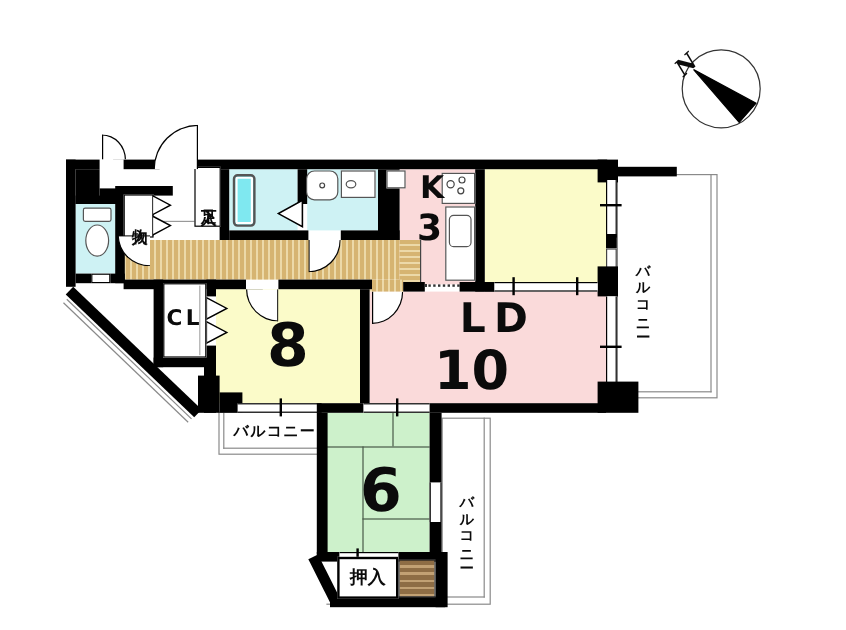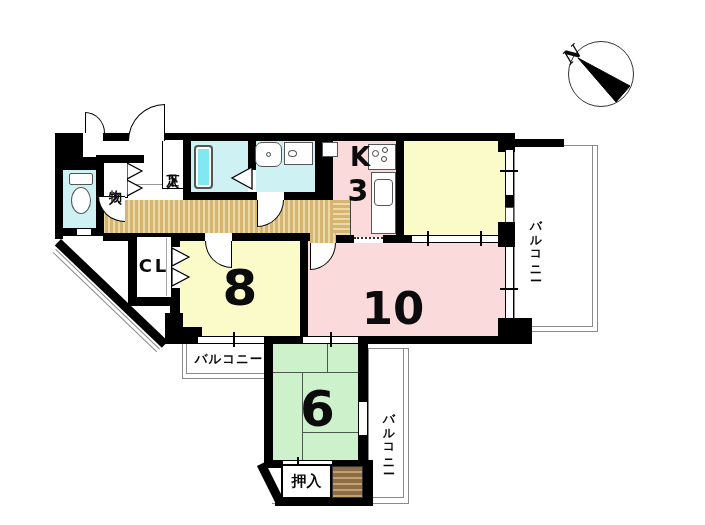--- a/index.html
+++ b/index.html
@@ -164,20 +164,21 @@
   <div class="fix" style="left:374px;top:179px;width:19px;height:27px;border-radius:4px;"></div>
 
   <div style="position:absolute;left:568px;top:41px;width:66px;height:66px;border:1.2px solid #333;border-radius:50%;box-sizing:border-box;"></div>
   <svg style="position:absolute;left:555px;top:35px;" width="100" height="80">
       <polygon points="23,23 75,51 61,67" fill="#000" stroke="#000"></polygon>
     </svg>
   <div class="lbl" style="left:560px;top:42px;width:24px;height:24px;font-size:19px;font-family:'DejaVu Serif','Liberation Serif',serif;font-style:italic;transform:rotate(-42deg);">N</div>
 
   <div class="lbl" style="left:345px;top:143px;width:30px;height:27px;font-size:26px;">K</div>
   <div class="lbl" style="left:342px;top:174px;width:32px;height:34px;font-size:30px;">3</div>
+  <div class="lbl" style="left:355px;top:247px;width:120px;height:38px;font-size:34px;letter-spacing:7px;">LD</div>
   <div class="lbl" style="left:333px;top:283px;width:120px;height:50px;font-size:45px;">10</div>
   <div class="lbl" style="left:200px;top:250px;width:80px;height:75px;font-size:50px;">8</div>
   <div class="lbl" style="left:280px;top:370px;width:75px;height:78px;font-size:50px;">6</div>
   <div class="lbl" style="left:137px;top:252px;width:34px;height:28px;font-size:18px;letter-spacing:3px;">CL</div>
   <div class="lbl vtext" style="left:163px;top:141px;width:20px;height:46px;font-size:13px;">下足入</div>
   <div class="lbl vtext" style="left:105px;top:164px;width:21px;height:32px;font-size:13px;">物入</div>
   <div class="lbl" style="left:283px;top:470px;width:47px;height:23px;font-size:15px;">押入</div>
 
   <div class="lbl vtext" style="left:524px;top:195px;width:24px;height:96px;font-size:12px;letter-spacing:2px;">バルコニー</div>
   <div class="lbl" style="left:190px;top:351px;width:78px;height:16px;font-size:12.5px;letter-spacing:1px;">バルコニー</div>

